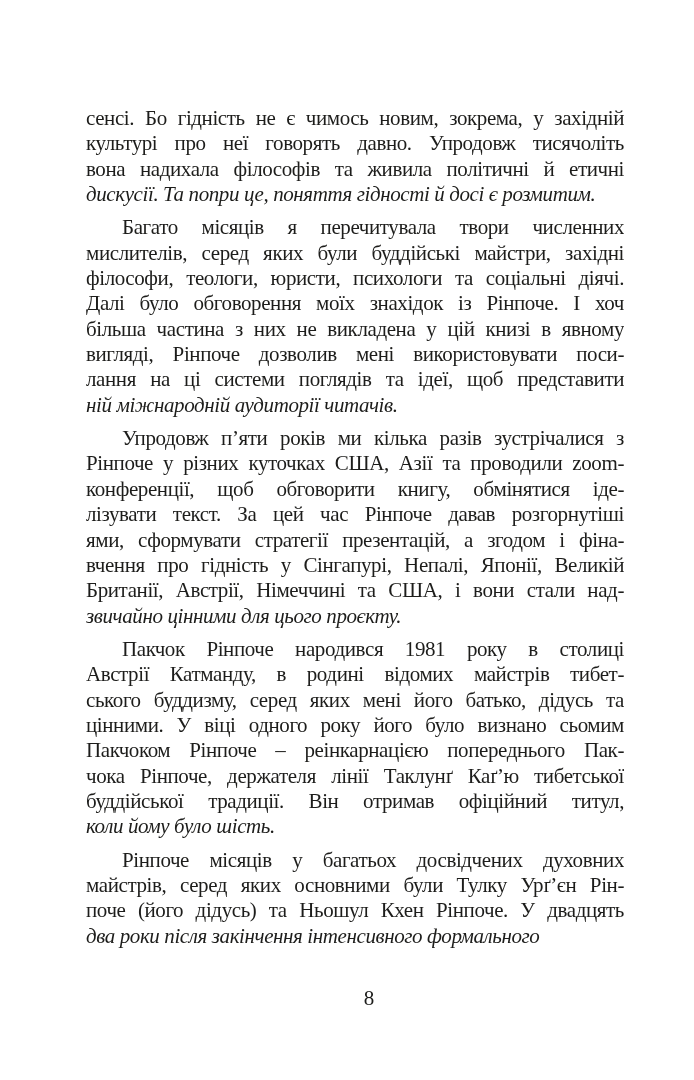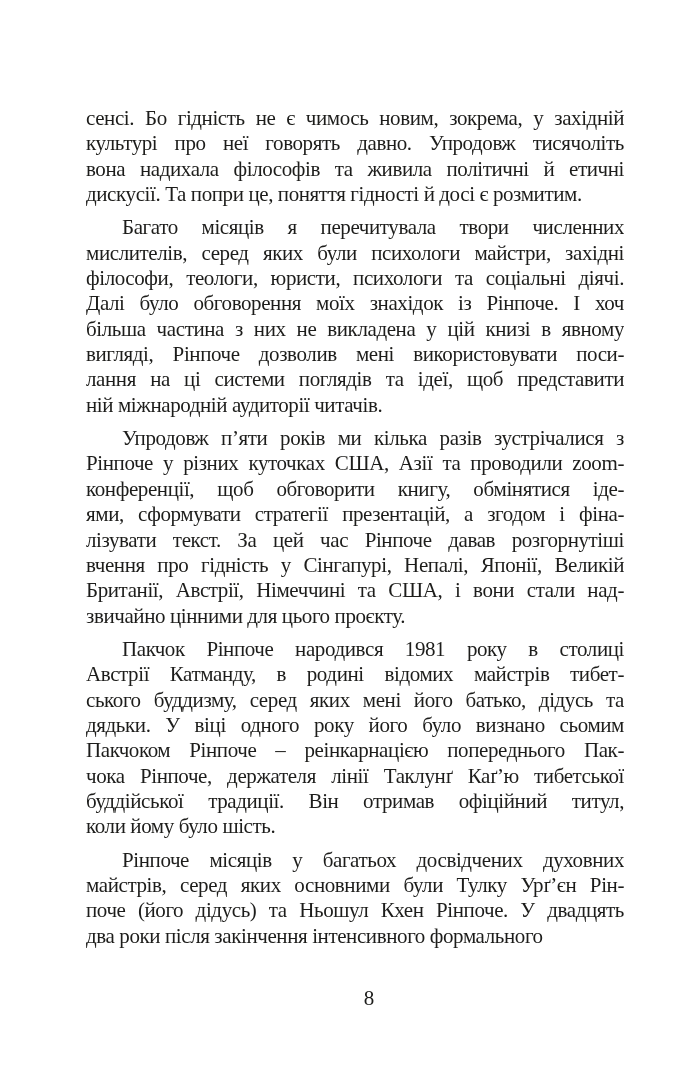--- a/index.html
+++ b/index.html
@@ -33,20 +33,21 @@
     height: 25.35px;
     letter-spacing: -0.4px;
     overflow: hidden;
     text-align: justify;
     text-align-last: justify;
     -moz-text-align-last: justify;
     white-space: normal;
   }
   .line.last {
     text-align-last: left;
+    font-style: italic;
     -moz-text-align-last: left;
   }
   .line.indent {
     text-indent: 36px;
     margin-top: 8px;
   }
   .page-number {
     position: absolute;
     left: 86px;
     top: 986px;
@@ -63,43 +64,43 @@
 <div class="page">
   <div class="text-block" id="text-block">
       <div class="paragraph">
         <div class="line">сенсі. Бо гідність не є чимось новим, зокрема, у західній</div>
         <div class="line">культурі про неї говорять давно. Упродовж тисячоліть</div>
         <div class="line">вона надихала філософів та живила політичні й етичні</div>
         <div class="line last">дискусії. Та попри це, поняття гідності й досі є розмитим.</div>
       </div>
       <div class="paragraph">
         <div class="line indent">Багато місяців я перечитувала твори численних</div>
-        <div class="line">мислителів, серед яких були психологи майстри, західні</div>
+        <div class="line">мислителів, серед яких були буддійські майстри, західні</div>
         <div class="line">філософи, теологи, юристи, психологи та соціальні діячі.</div>
         <div class="line">Далі було обговорення моїх знахідок із Рінпоче. І хоч</div>
         <div class="line">більша частина з них не викладена у цій книзі в явному</div>
         <div class="line">вигляді, Рінпоче дозволив мені використовувати поси-</div>
         <div class="line">лання на ці системи поглядів та ідеї, щоб представити</div>
         <div class="line last">ній міжнародній аудиторії читачів.</div>
       </div>
       <div class="paragraph">
         <div class="line indent">Упродовж п’яти років ми кілька разів зустрічалися з</div>
         <div class="line">Рінпоче у різних куточках США, Азії та проводили zoom-</div>
         <div class="line">конференції, щоб обговорити книгу, обмінятися іде-</div>
+        <div class="line">лізувати текст. За цей час Рінпоче давав розгорнутіші</div>
         <div class="line">ями, сформувати стратегії презентацій, а згодом і фіна-</div>
-        <div class="line">лізувати текст. За цей час Рінпоче давав розгорнутіші</div>
         <div class="line">вчення про гідність у Сінгапурі, Непалі, Японії, Великій</div>
         <div class="line">Британії, Австрії, Німеччині та США, і вони стали над-</div>
         <div class="line last">звичайно цінними для цього проєкту.</div>
       </div>
       <div class="paragraph">
         <div class="line indent">Пакчок Рінпоче народився 1981 року в столиці</div>
         <div class="line">Австрії Катманду, в родині відомих майстрів тибет-</div>
         <div class="line">ського буддизму, серед яких мені його батько, дідусь та</div>
-        <div class="line">дядьки. У віці одного року його було визнано сьомим</div>
+        <div class="line">цінними. У віці одного року його було визнано сьомим</div>
         <div class="line">Пакчоком Рінпоче – реінкарнацією попереднього Пак-</div>
         <div class="line">чока Рінпоче, держателя лінії Таклунґ Каґ’ю тибетської</div>
         <div class="line">буддійської традиції. Він отримав офіційний титул,</div>
         <div class="line last">коли йому було шість.</div>
       </div>
       <div class="paragraph">
         <div class="line indent">Рінпоче місяців у багатьох досвідчених духовних</div>
         <div class="line">майстрів, серед яких основними були Тулку Урґ’єн Рін-</div>
         <div class="line">поче (його дідусь) та Ньошул Кхен Рінпоче. У двадцять</div>
         <div class="line last">два роки після закінчення інтенсивного формального</div>

